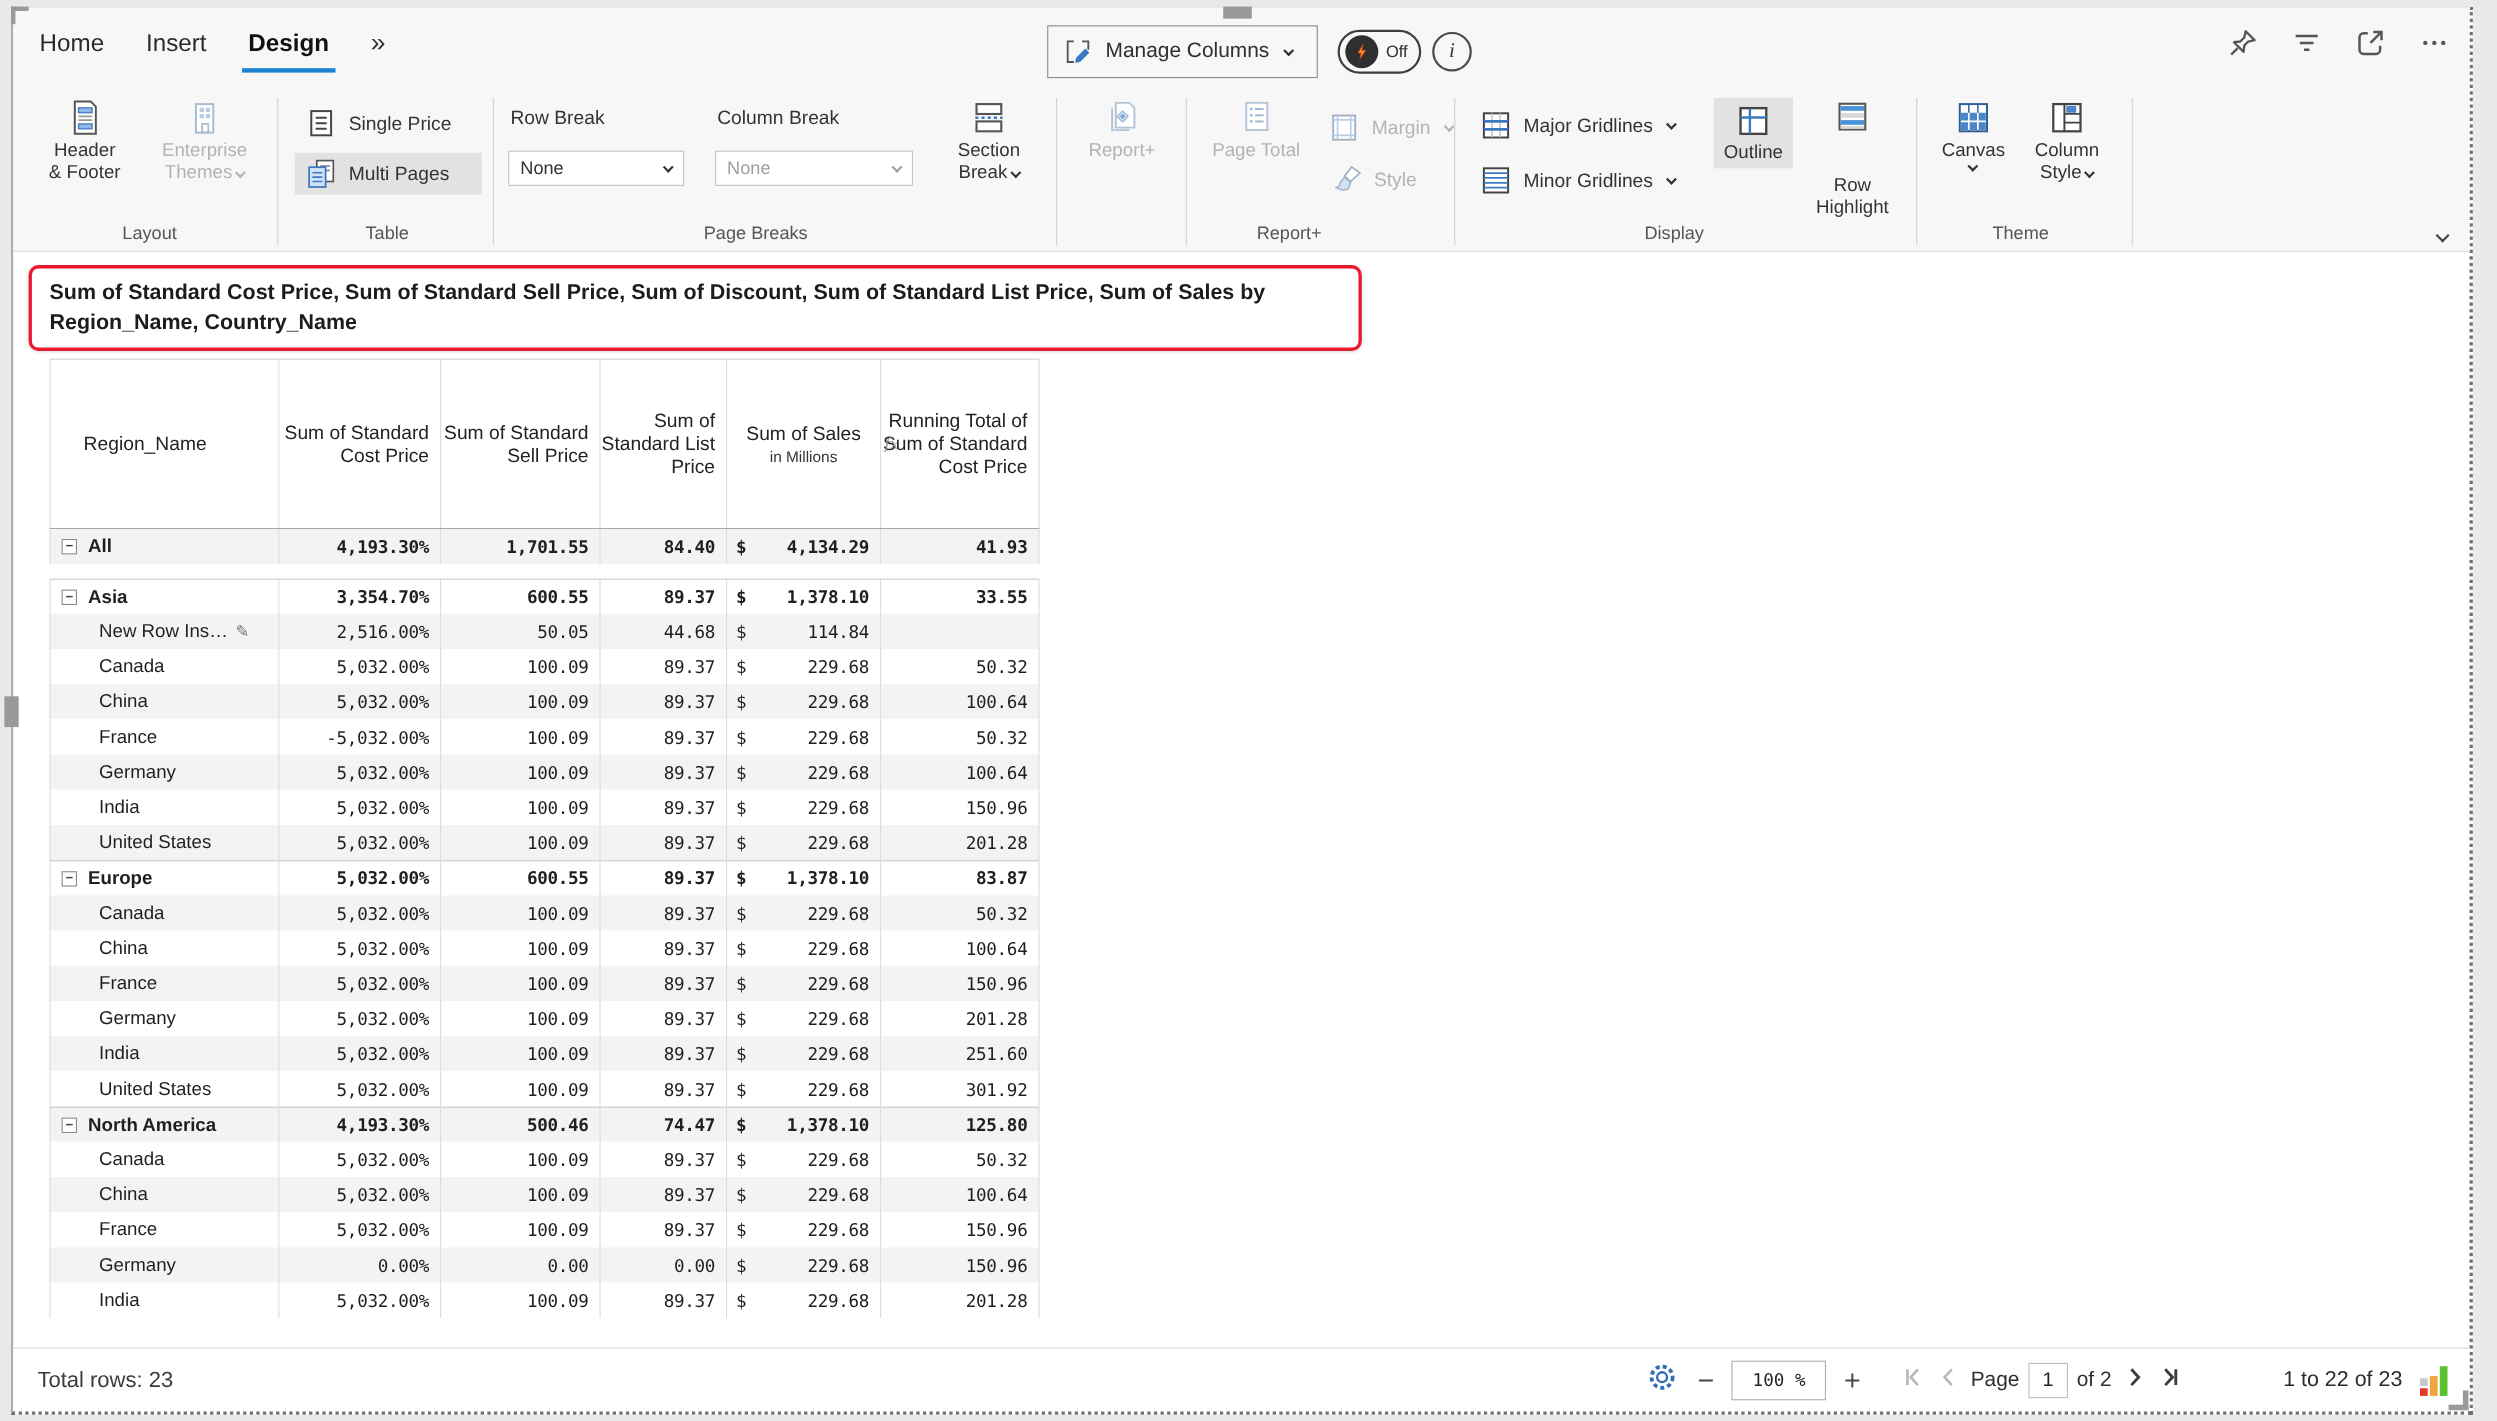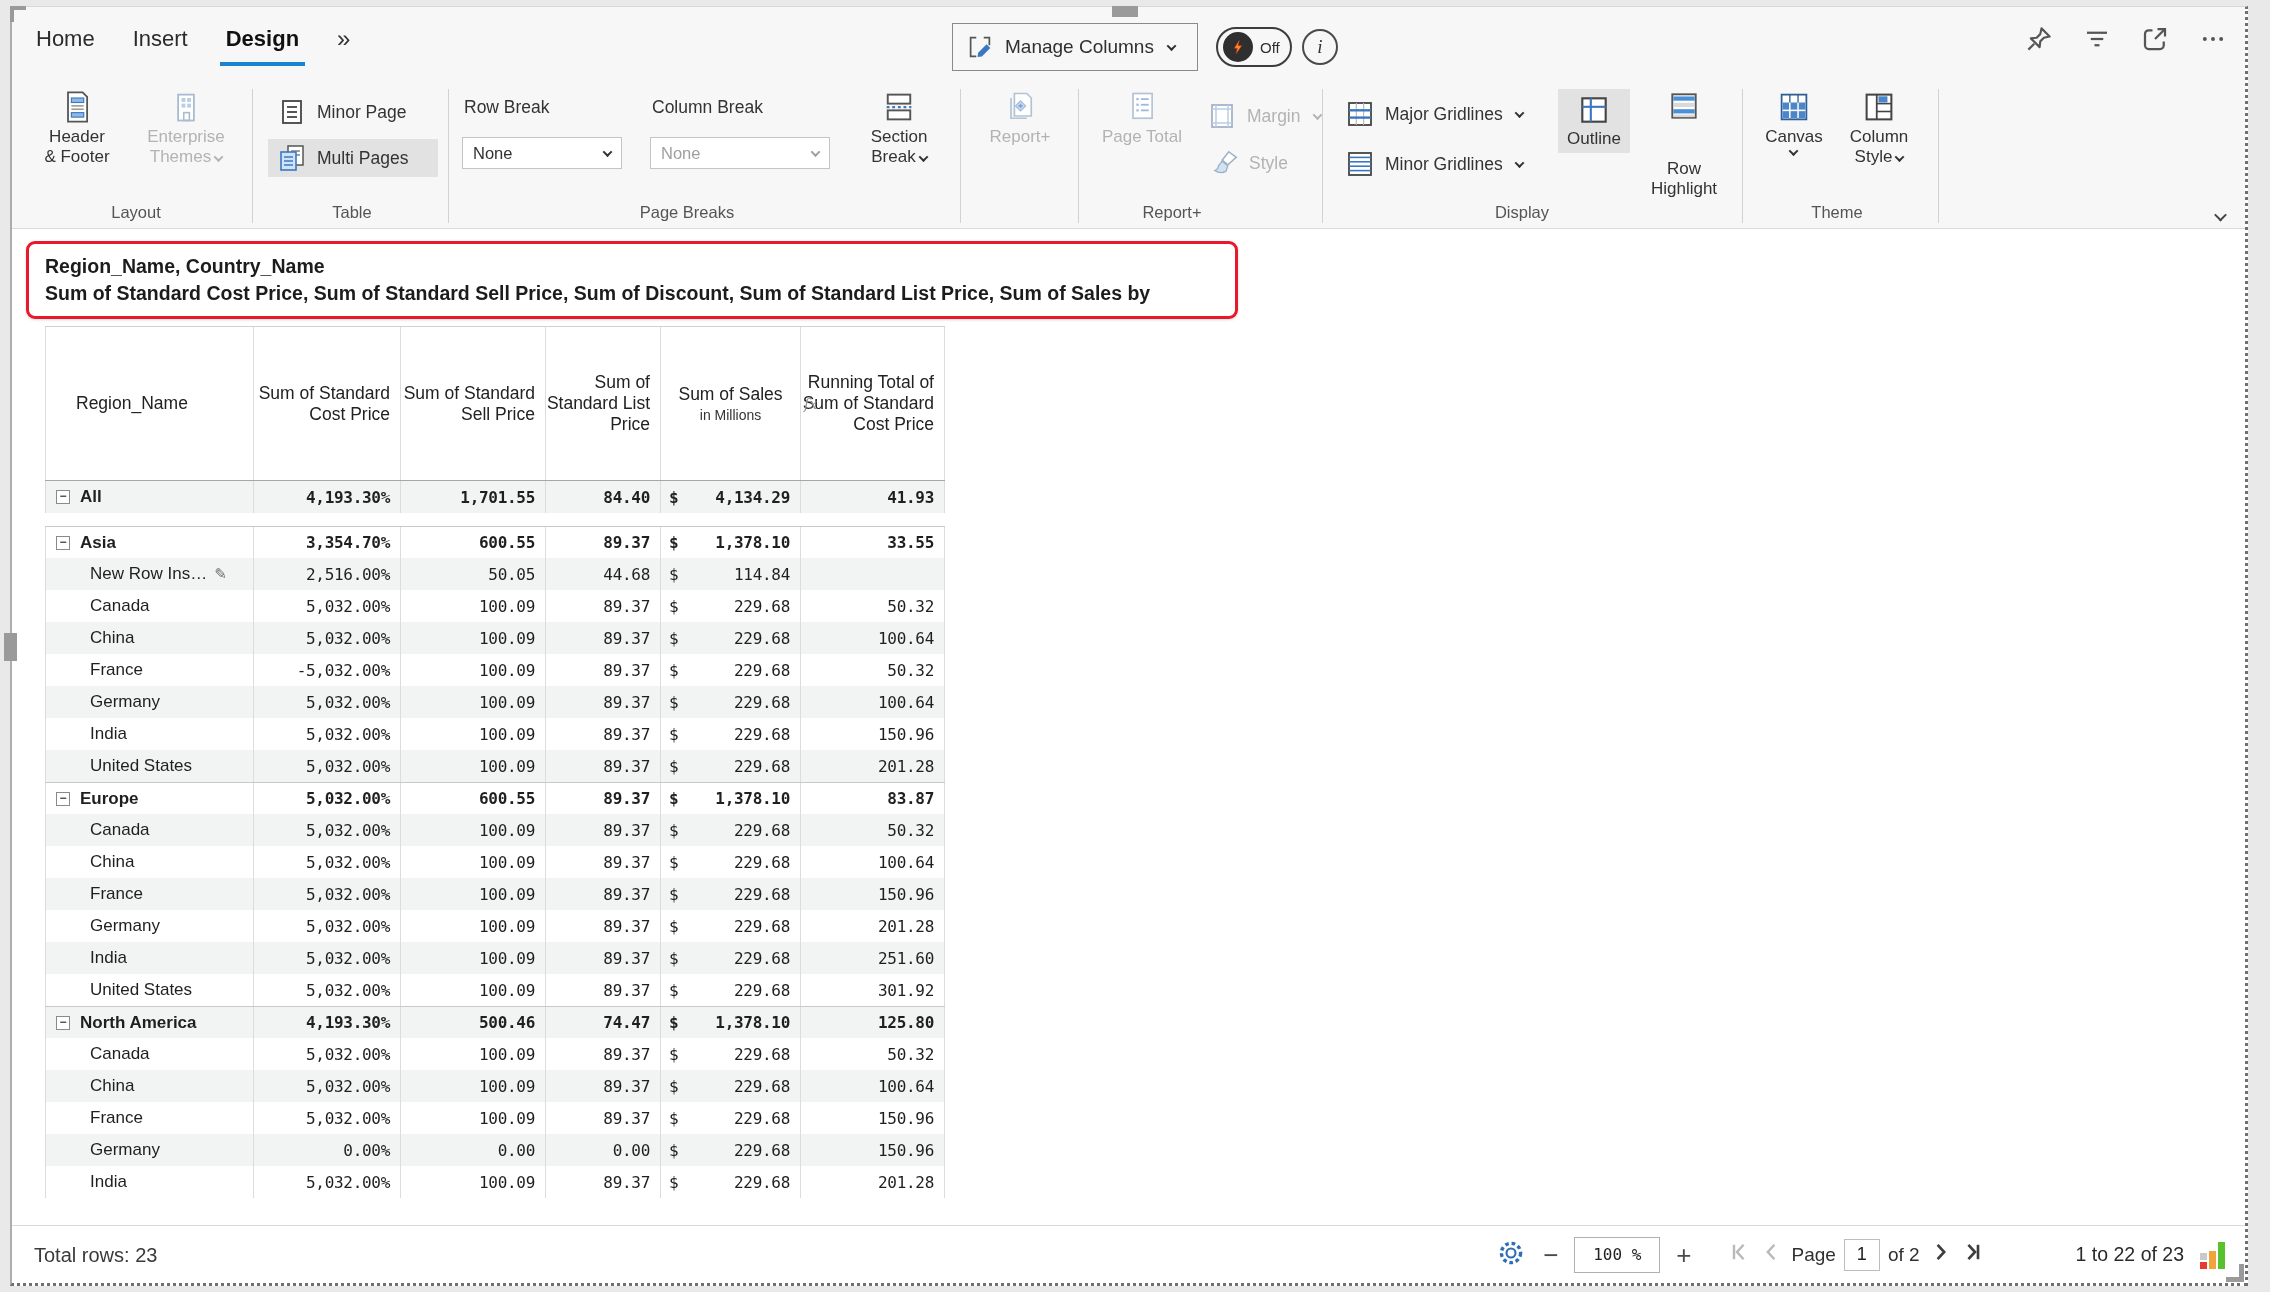--- a/index.html
+++ b/index.html
@@ -188,21 +188,21 @@
 
     <div class="hbtn" style="left:256px; top:86px;">
       <span>
         <svg class="ric" width="32" height="32" viewBox="0 0 32 32">
             <rect x="7" y="5" width="18" height="22" fill="#fff" stroke="#444" stroke-width="1.8"></rect>
             <line x1="11" y1="11" x2="21" y2="11" stroke="#444" stroke-width="1.8"></line>
             <line x1="11" y1="16" x2="21" y2="16" stroke="#444" stroke-width="1.8"></line>
             <line x1="11" y1="21" x2="21" y2="21" stroke="#444" stroke-width="1.8"></line>
           </svg>
       </span>
-      <span>Minor Page</span>
+      <span>Single Price</span>
     </div>
     <div class="hbtn selbg" style="left:256px; top:132px; width:170px;">
       <span>
         <svg class="ric" width="32" height="32" viewBox="0 0 32 32">
             <rect x="12" y="4" width="15" height="19" fill="#fff" stroke="#555" stroke-width="1.5"></rect>
             <line x1="15" y1="9" x2="24" y2="9" stroke="#777" stroke-width="1.4"></line>
             <line x1="15" y1="13" x2="24" y2="13" stroke="#777" stroke-width="1.4"></line>
             <rect x="5" y="10" width="15" height="18" fill="#cfe3f7" stroke="#3c78c0" stroke-width="1.6"></rect>
             <line x1="8" y1="15" x2="17" y2="15" stroke="#3c78c0" stroke-width="1.5"></line>
             <line x1="8" y1="19" x2="17" y2="19" stroke="#3c78c0" stroke-width="1.5"></line>
@@ -384,22 +384,22 @@
           <span><span>Style</span><span class="chev"></span></span>
         </span>
     </div>
     <div class="glabel" style="left:1730px; width:190px;">Theme</div>
     <div class="rsep" style="left:1926px;"></div>
 
     <span class="ribchev"><span class="chev" style="width:9px;height:9px;"></span></span>
   </div>
 
   <div class="titlebox">
+    <div>Sum of Standard Cost Price, Sum of Standard Sell Price, Sum of Discount, Sum of Standard List Price, Sum of Sales by</div>
     <div>Region_Name, Country_Name</div>
-    <div>Sum of Standard Cost Price, Sum of Standard Sell Price, Sum of Discount, Sum of Standard List Price, Sum of Sales by</div>
   </div>
 
   <div class="tbl">
     <div class="thead">
       <div class="th c-region">
           <span>Region_Name</span>
         </div>
       <div class="th c-cost right">
           <span>Sum of Standard Cost Price</span>
         </div>

